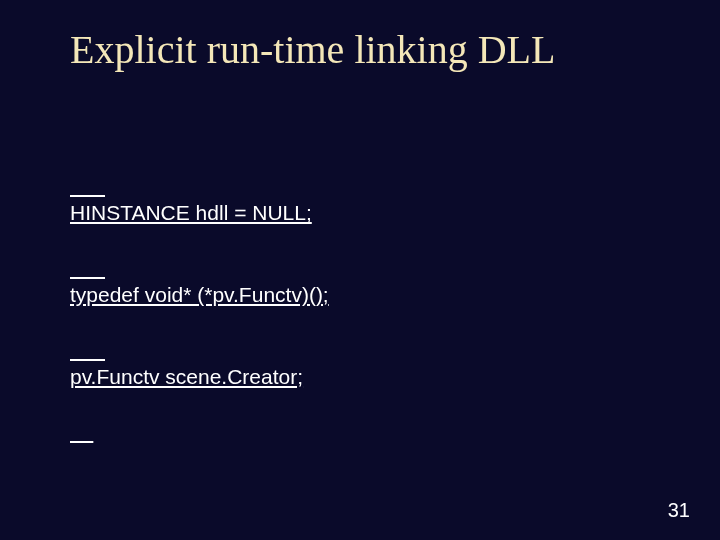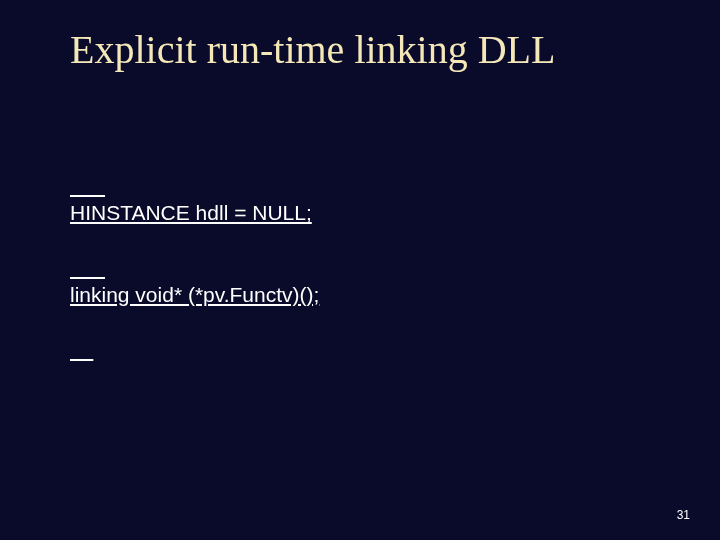--- a/index.html
+++ b/index.html
@@ -35,33 +35,34 @@
   .block {
     margin-bottom: 20px;
     text-decoration: underline;
   }
   .page-num {
     position: absolute;
     right: 30px;
     bottom: 18px;
     color: #ffffff;
     font-family: Verdana, Arial, sans-serif;
-    font-size: 12px;
+    font-size: 20px;
   }
 </style>
 </head>
 <body>
 
 <div class="slide">
   <h1 class="title">Explicit run-time linking DLL</h1>
 
   <div class="code">
     <div class="block">
       <div>HINSTANCE hdll = NULL;</div>
-      <div>linking void* (*pv.Functv)();</div>
+      <div>typedef void* (*pv.Functv)();</div>
+      <div>pv.Functv scene.Creator;</div>
     </div>
 
     
 
     
 
     
 
     
   </div>

